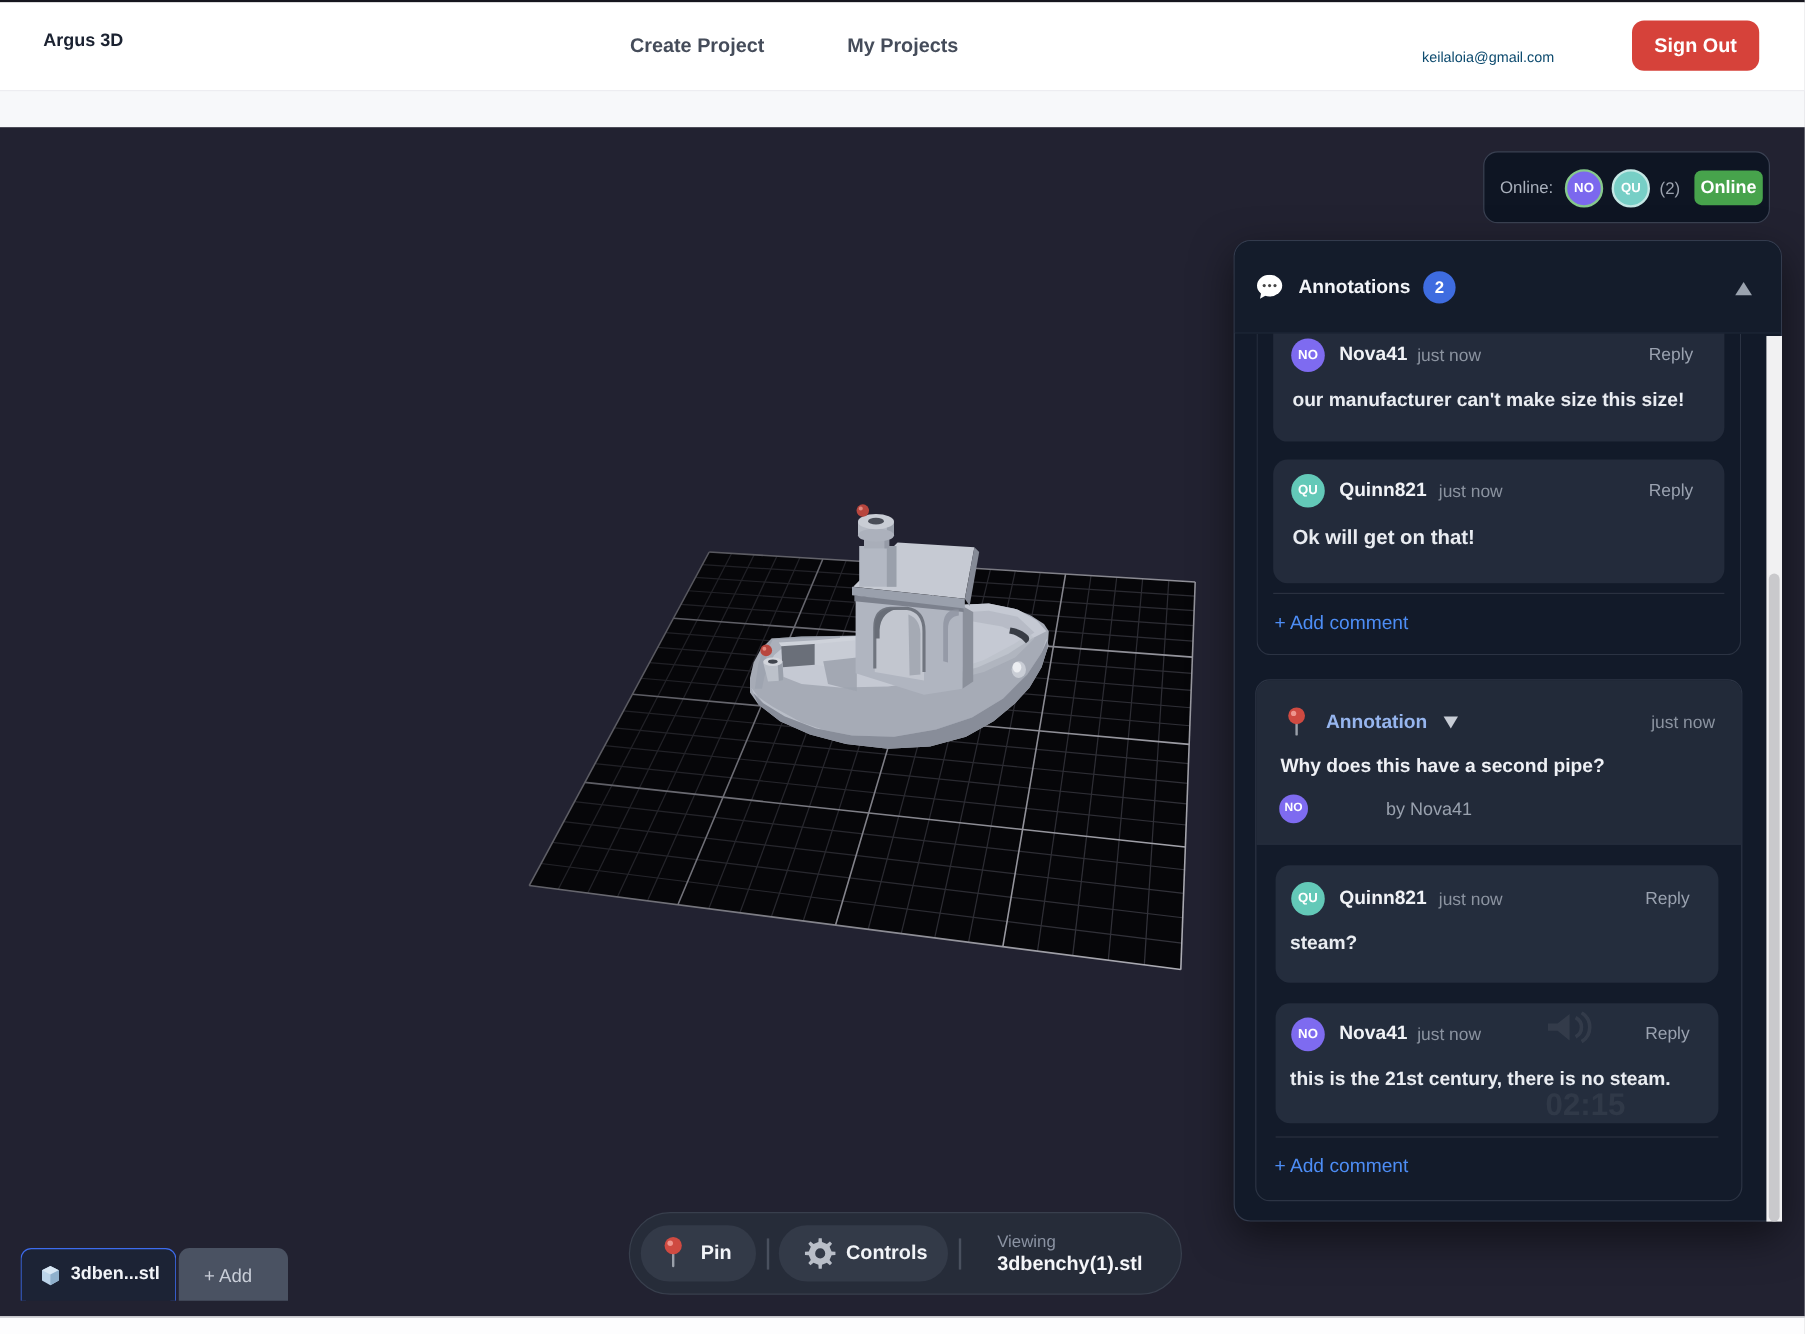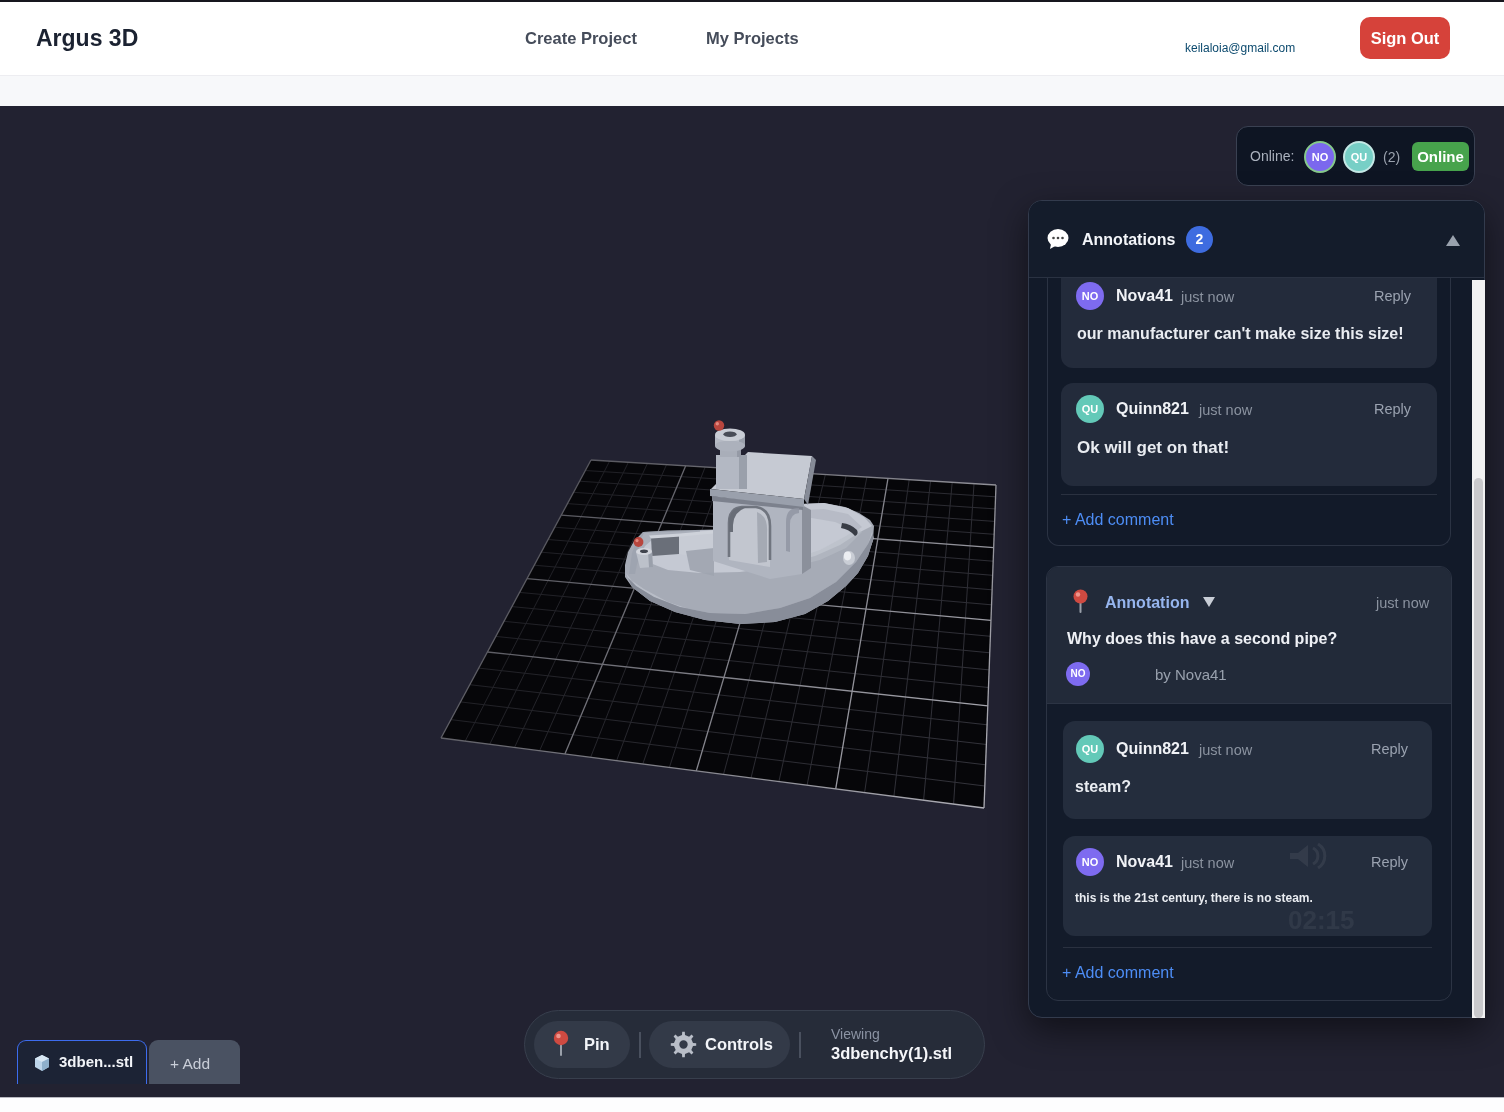--- a/index.html
+++ b/index.html
@@ -2,25 +2,25 @@
 <html><head><meta charset="utf-8"><style>
   * { margin:0; padding:0; box-sizing:border-box; }
   body { width:1504px; height:1112px; position:relative; overflow:hidden;
          font-family:"Liberation Sans", sans-serif; background:#fff; }
   .abs { position:absolute; }
 </style></head><body>
 
 <div class="abs" style="left:0;top:0;width:1504px;height:2px;background:#16161e"></div>
 
 <div class="abs" style="left:0;top:2px;width:1504px;height:73px;background:#fff;">
-  <div class="abs" style="left:36px;top:23px;font-size:23px;font-weight:bold;color:#1b2231">Argus 3D</div>
+  <div class="abs" style="left:36px;top:23px;font-size:15px;font-weight:bold;color:#1b2231">Argus 3D</div>
   <div class="abs" style="left:525px;top:27px;font-size:16.5px;font-weight:600;color:#454c5a">Create Project</div>
   <div class="abs" style="left:706px;top:27px;font-size:16.5px;font-weight:600;color:#454c5a">My Projects</div>
   <div class="abs" style="left:1185px;top:39px;font-size:12px;color:#0c4a6e">keilaloia@gmail.com</div>
-  <div class="abs" style="left:1360px;top:15px;width:90px;height:42px;background:#d6423a;border-radius:10px;color:#fff;font-size:16.5px;font-weight:bold;text-align:center;line-height:42px">Sign Out</div>
+  <div class="abs" style="left:1360px;top:15px;width:106px;height:42px;background:#d6423a;border-radius:10px;color:#fff;font-size:16.5px;font-weight:bold;text-align:center;line-height:42px">Sign Out</div>
 </div>
 
 <div class="abs" style="left:0;top:75px;width:1504px;height:31px;background:#f7f8fa;border-top:1px solid #ededf1"></div>
 
 <div class="abs" style="left:0;top:106px;width:1504px;height:991px;background:#222231"></div>
 <svg class="abs" style="left:0;top:106px" width="1504" height="991" viewBox="0 106 1504 991">
 <defs>
 <linearGradient id="gmin" gradientUnits="userSpaceOnUse" x1="500" y1="440" x2="1000" y2="820">
         <stop offset="0" stop-color="#1c1c21"></stop>
         <stop offset="1" stop-color="#34343c"></stop>
@@ -214,21 +214,21 @@
 <div class="abs" style="left:1116px;top:740px;font-size:16px;font-weight:bold;color:#f0f2f6">Quinn821</div>
 <div class="abs" style="left:1199px;top:742px;font-size:14.5px;color:#8b93a0">just now</div>
 <div class="abs" style="left:1371px;top:741px;font-size:14.5px;color:#9aa2b0">Reply</div>
 <div class="abs" style="left:1075px;top:778px;font-size:16px;font-weight:600;color:#e9ecf1">steam?</div>
 
 <div class="abs" style="left:1063px;top:836px;width:369px;height:100px;background:#242d3d;border-radius:12px"></div>
 <div class="abs" style="left:1076px;top:848px;width:28px;height:28px;border-radius:50%;background:#7e6bf0;color:#fff;font-size:11px;font-weight:bold;text-align:center;line-height:28px">NO</div>
 <div class="abs" style="left:1116px;top:853px;font-size:16px;font-weight:bold;color:#f0f2f6">Nova41</div>
 <div class="abs" style="left:1181px;top:855px;font-size:14.5px;color:#8b93a0">just now</div>
 <div class="abs" style="left:1371px;top:854px;font-size:14.5px;color:#9aa2b0">Reply</div>
-<div class="abs" style="left:1075px;top:891px;font-size:12px;font-weight:600;color:#e9ecf1">this is the 21st century, there is no steam.</div>
+<div class="abs" style="left:1075px;top:891px;font-size:16px;font-weight:600;color:#e9ecf1">this is the 21st century, there is no steam.</div>
 <div class="abs" style="left:1063px;top:947px;width:369px;height:1px;background:#2a3140"></div>
 <div class="abs" style="left:1062px;top:964px;font-size:16px;font-weight:500;color:#4d8df5">+ Add comment</div>
 
 <div class="abs" style="left:524px;top:1010px;width:461px;height:69px;background:#262c39;border:1px solid #383f4d;border-radius:35px;"></div>
 <div class="abs" style="left:534px;top:1021px;width:96px;height:47px;background:#333a48;border-radius:24px"></div>
 <svg class="abs" style="left:553px;top:1030px" width="16" height="28" viewBox="0 0 16 28">
   <rect x="7" y="14" width="2" height="12" rx="1" fill="#9aa0aa"></rect>
   <circle cx="8" cy="8" r="7.2" fill="#cf4a41"></circle>
   <circle cx="5.5" cy="6" r="2.3" fill="#ee958d"></circle>
 </svg>

